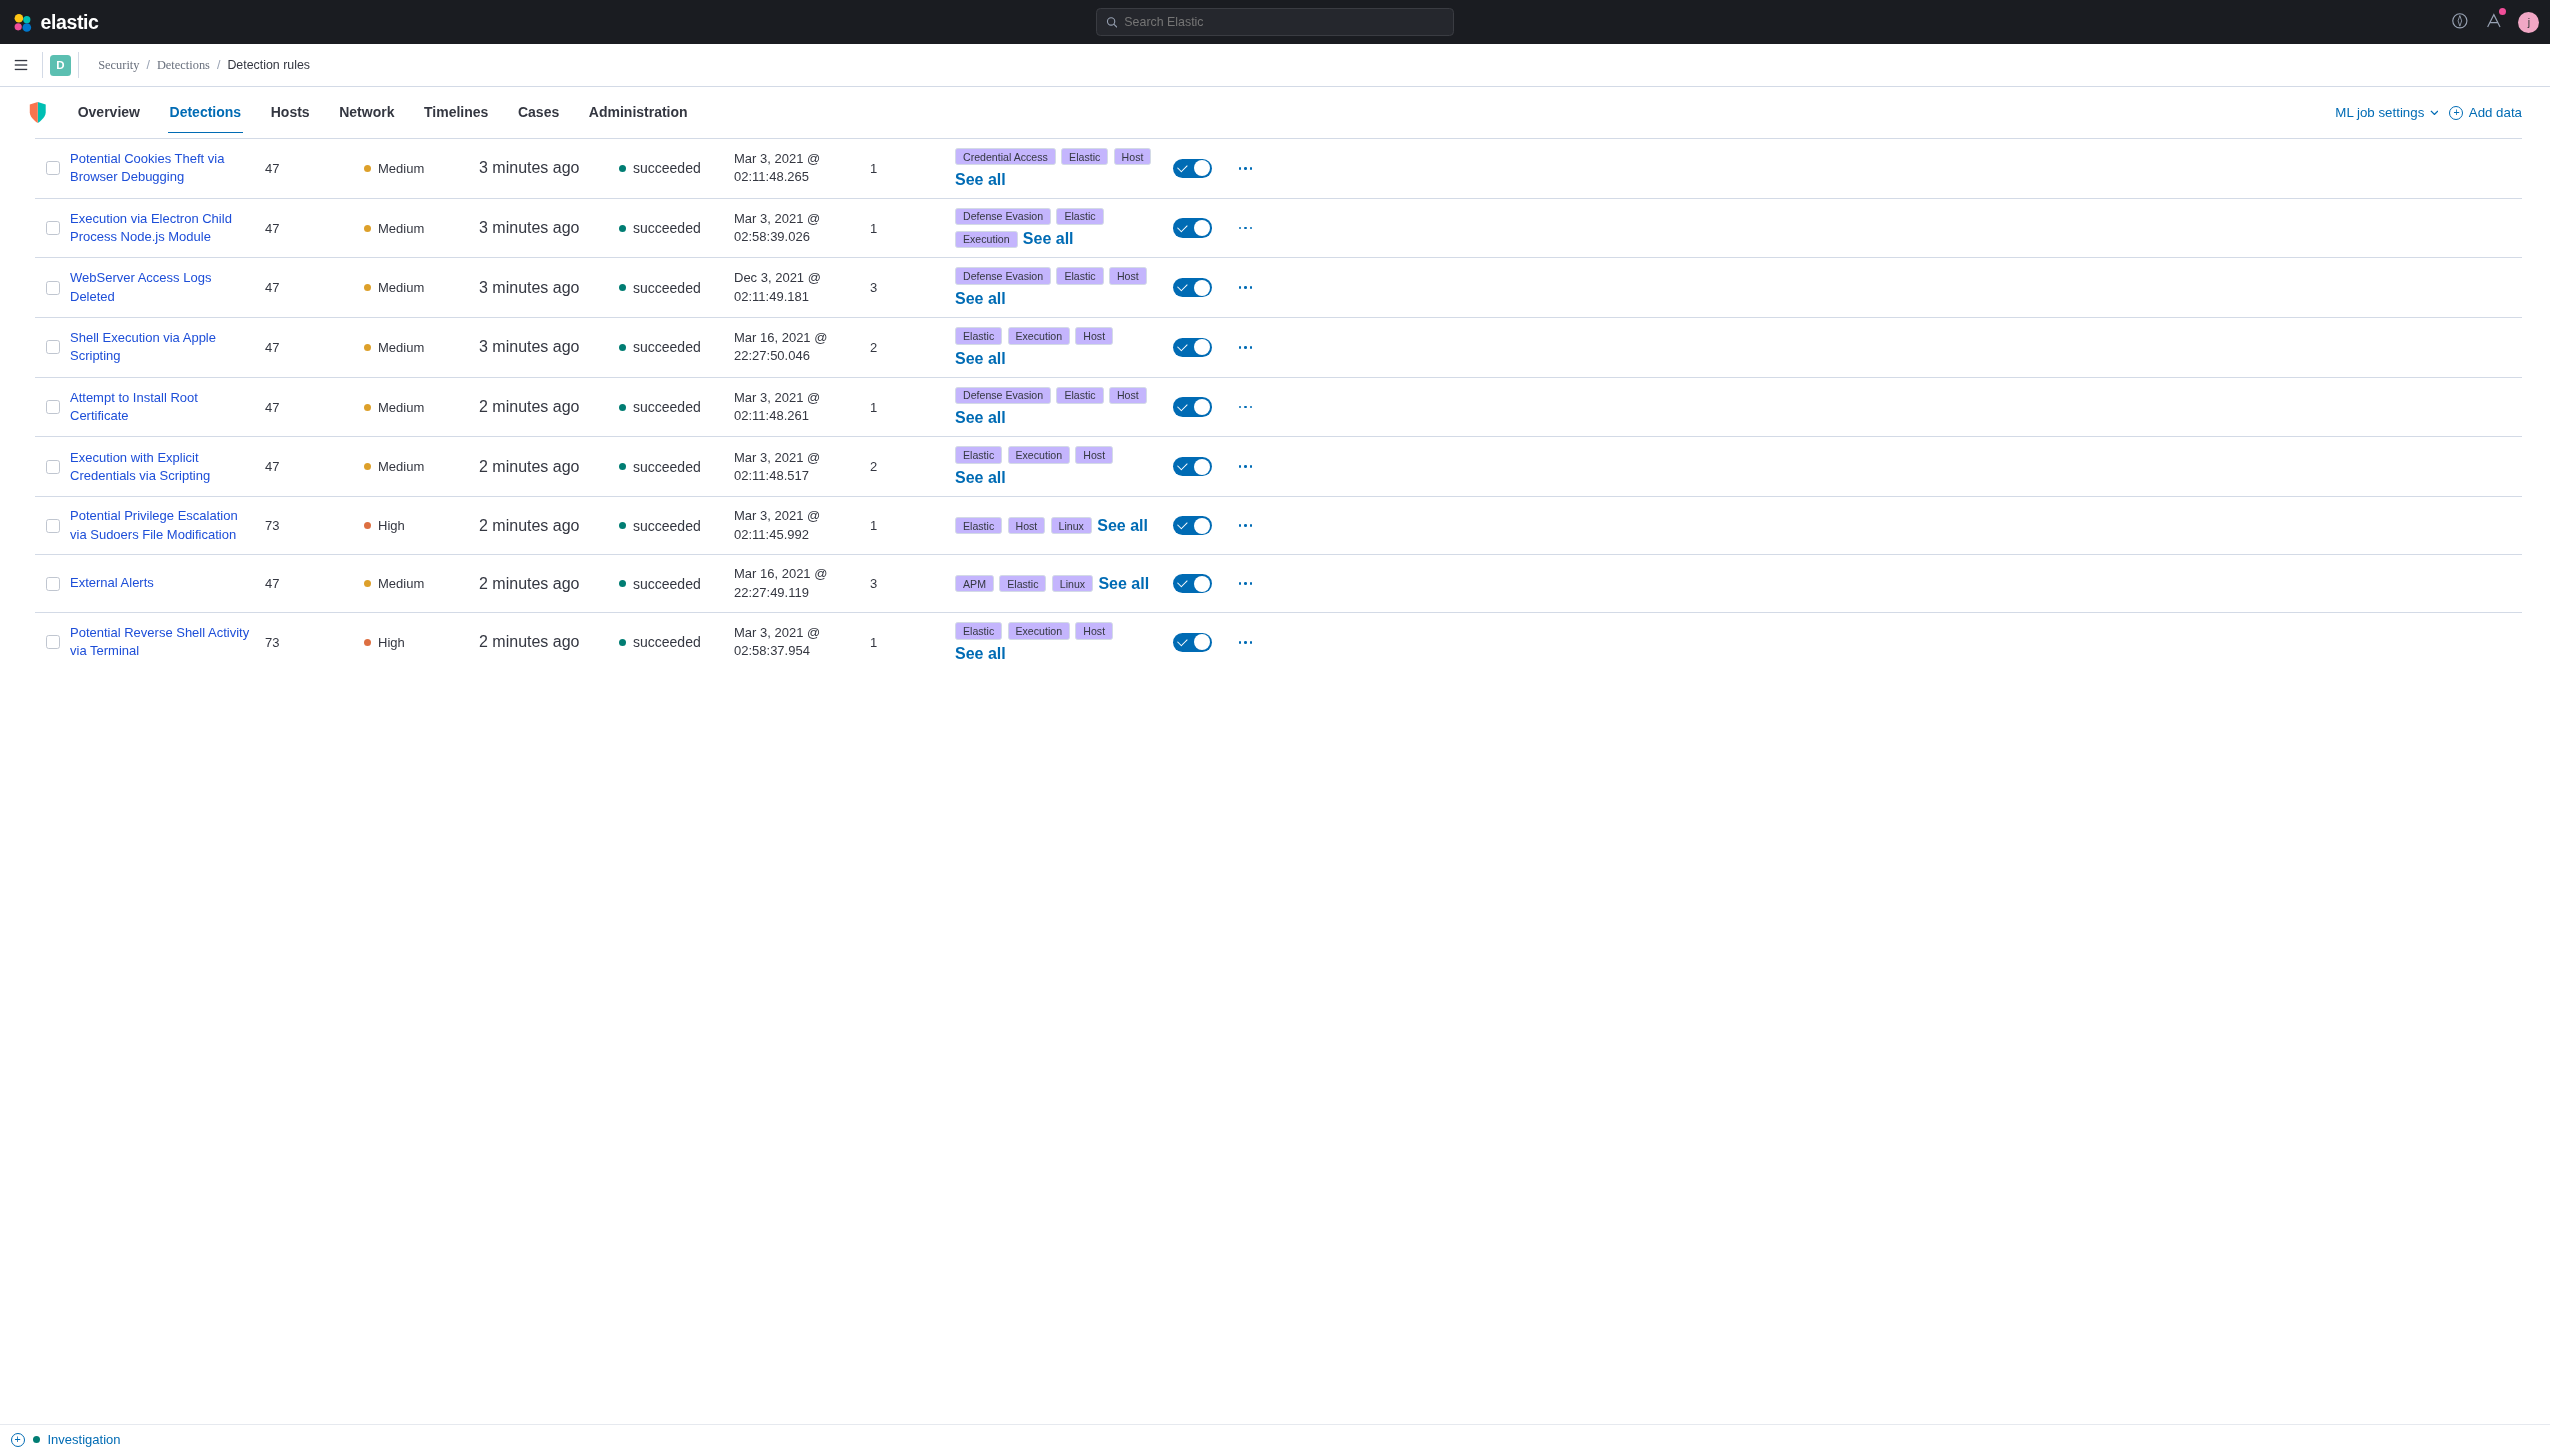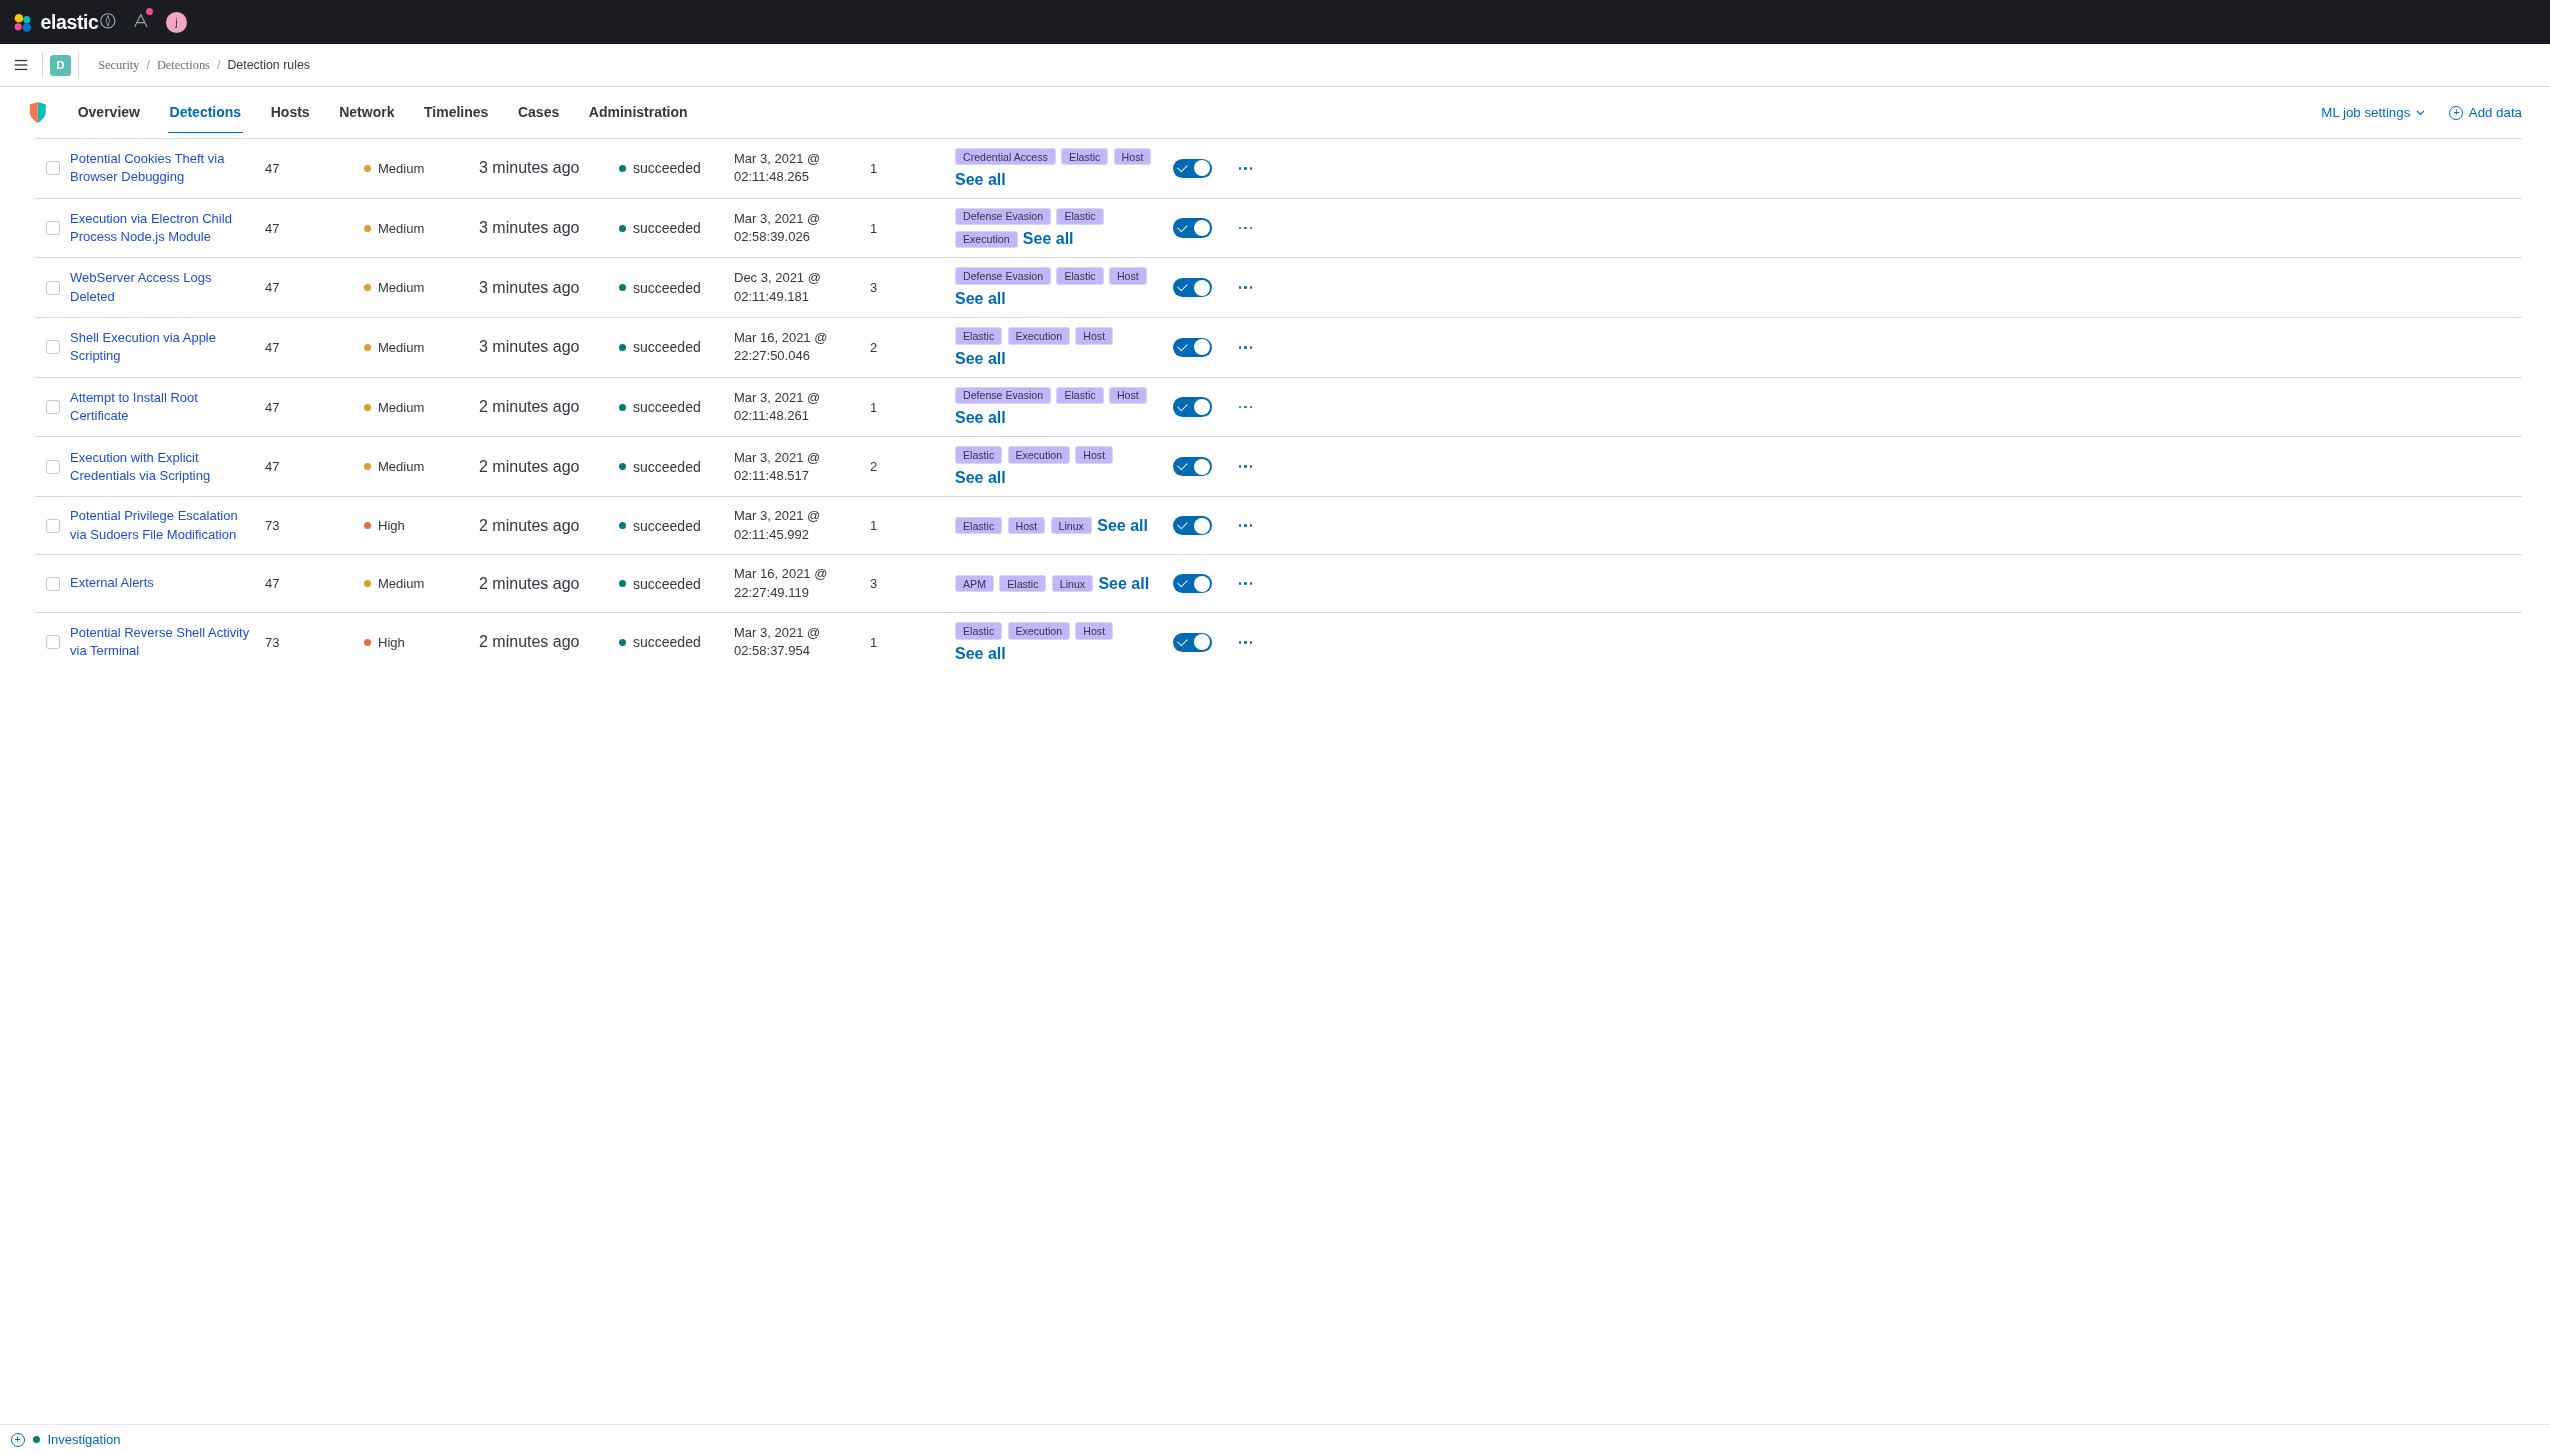--- a/index.html
+++ b/index.html
@@ -31,21 +31,21 @@
 .breadcrumb .sep { color: #98a2b3; }
 .breadcrumb .current { color: #343741; }
 
 
 .nav-wrapper { padding: 0 28px; }
 .nav-tabs { height: 51px; display: flex; align-items: center; justify-content: space-between; }
 .nav-left { display: flex; align-items: center; gap: 19.5px; }
 .security-icon { width: 19.5px; height: 23px; margin-right: 8.9px; }
 .nav-tab { font-size: 14px; font-weight: 600; color: #343741; cursor: pointer; padding: 12.4px 1.8px; border-bottom: 1.8px solid transparent; }
 .nav-tab.active { color: #006bb4; border-bottom-color: #006bb4; }
-.nav-right { display: flex; align-items: center; gap: 25px; }
+.nav-right { display: flex; align-items: center; gap: 11px; }
 .ml-link { color: #006bb4; font-size: 13.3px; display: flex; align-items: center; gap: 5.3px; cursor: pointer; }
 .add-data { color: #006bb4; font-size: 13.3px; display: flex; align-items: center; gap: 5.3px; cursor: pointer; }
 .plus-circle { width: 14px; height: 14px; border: 0.9px solid #006bb4; border-radius: 50%; display: inline-flex; align-items: center; justify-content: center; font-size: 10.6px; line-height: 1; }
 
 
 .content { padding: 0 28px; }
 .table-container { margin-left: 7px; }
 .table-row { display: flex; align-items: center; min-height: 58px; border-top: 0.9px solid #d3dae6; padding: 8.9px 0; }
 .col-checkbox { width: 35px; display: flex; align-items: center; justify-content: center; }
 .checkbox { width: 14px; height: 14px; border: 0.9px solid #c0c6d0; border-radius: 2.7px; cursor: pointer; }
@@ -84,20 +84,29 @@
 <div class="top-header">
   <div class="elastic-logo">
     <svg viewBox="0 0 32 32">
       <circle cx="11" cy="10" r="6" fill="#fec514"></circle>
       <circle cx="22" cy="12" r="5" fill="#00bfb3"></circle>
       <circle cx="10" cy="22" r="5" fill="#f04e98"></circle>
       <circle cx="22" cy="23" r="6" fill="#0077cc"></circle>
     </svg>
     <span class="elastic-logo-text">elastic</span>
   </div>
+  <div class="search-container">
+    <div class="search-box">
+      <svg viewBox="0 0 16 16">
+        <circle cx="7" cy="7" r="5" fill="none" stroke="#98a2b3" stroke-width="1.5"></circle>
+        <line x1="11" y1="11" x2="15" y2="15" stroke="#98a2b3" stroke-width="1.5"></line>
+      </svg>
+      <input type="text" placeholder="Search Elastic" style="">
+    </div>
+  </div>
   <div class="header-right">
     <div class="header-icon">
       <svg viewBox="0 0 20 20">
           <circle cx="10" cy="10" r="8" fill="none" stroke="#98a2b3" stroke-width="1.3"></circle>
           <path d="M10 4 L12 10 L10 16 L8 10 Z" fill="none" stroke="#98a2b3" stroke-width="1"></path>
         </svg>
     </div>
     <div class="header-icon">
       <svg viewBox="0 0 20 20">
           <path d="M3 17 L10 3 L17 17 M6 12 L14 12" fill="none" stroke="#98a2b3" stroke-width="1.3"></path>

